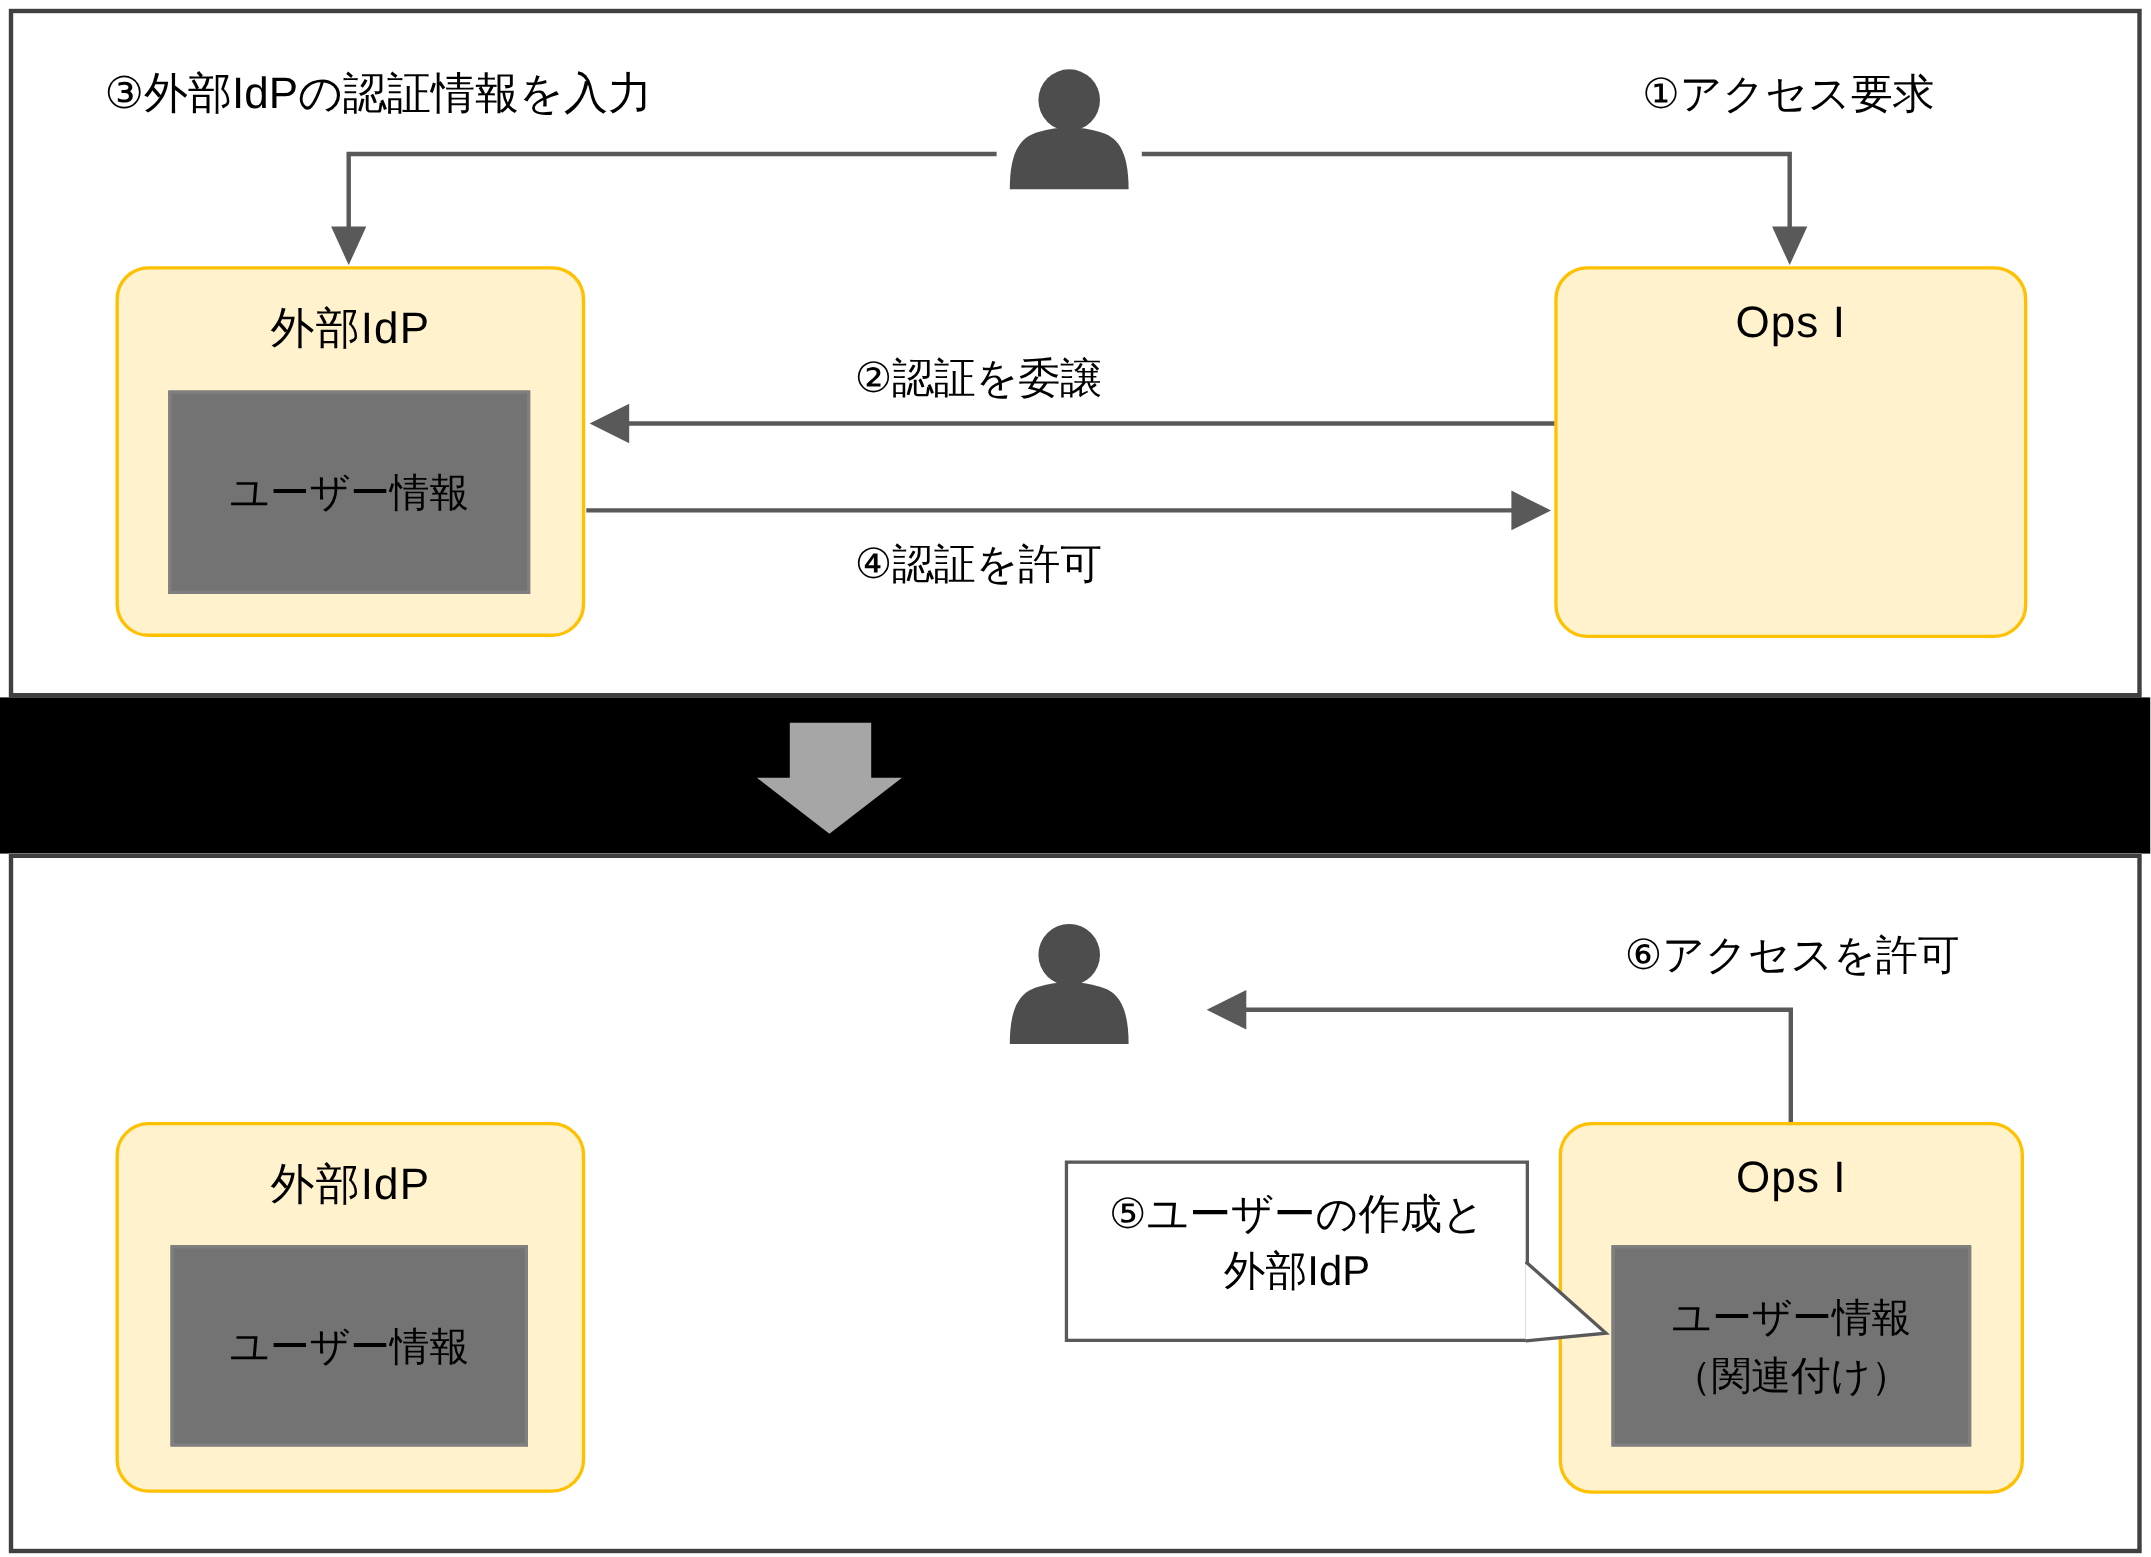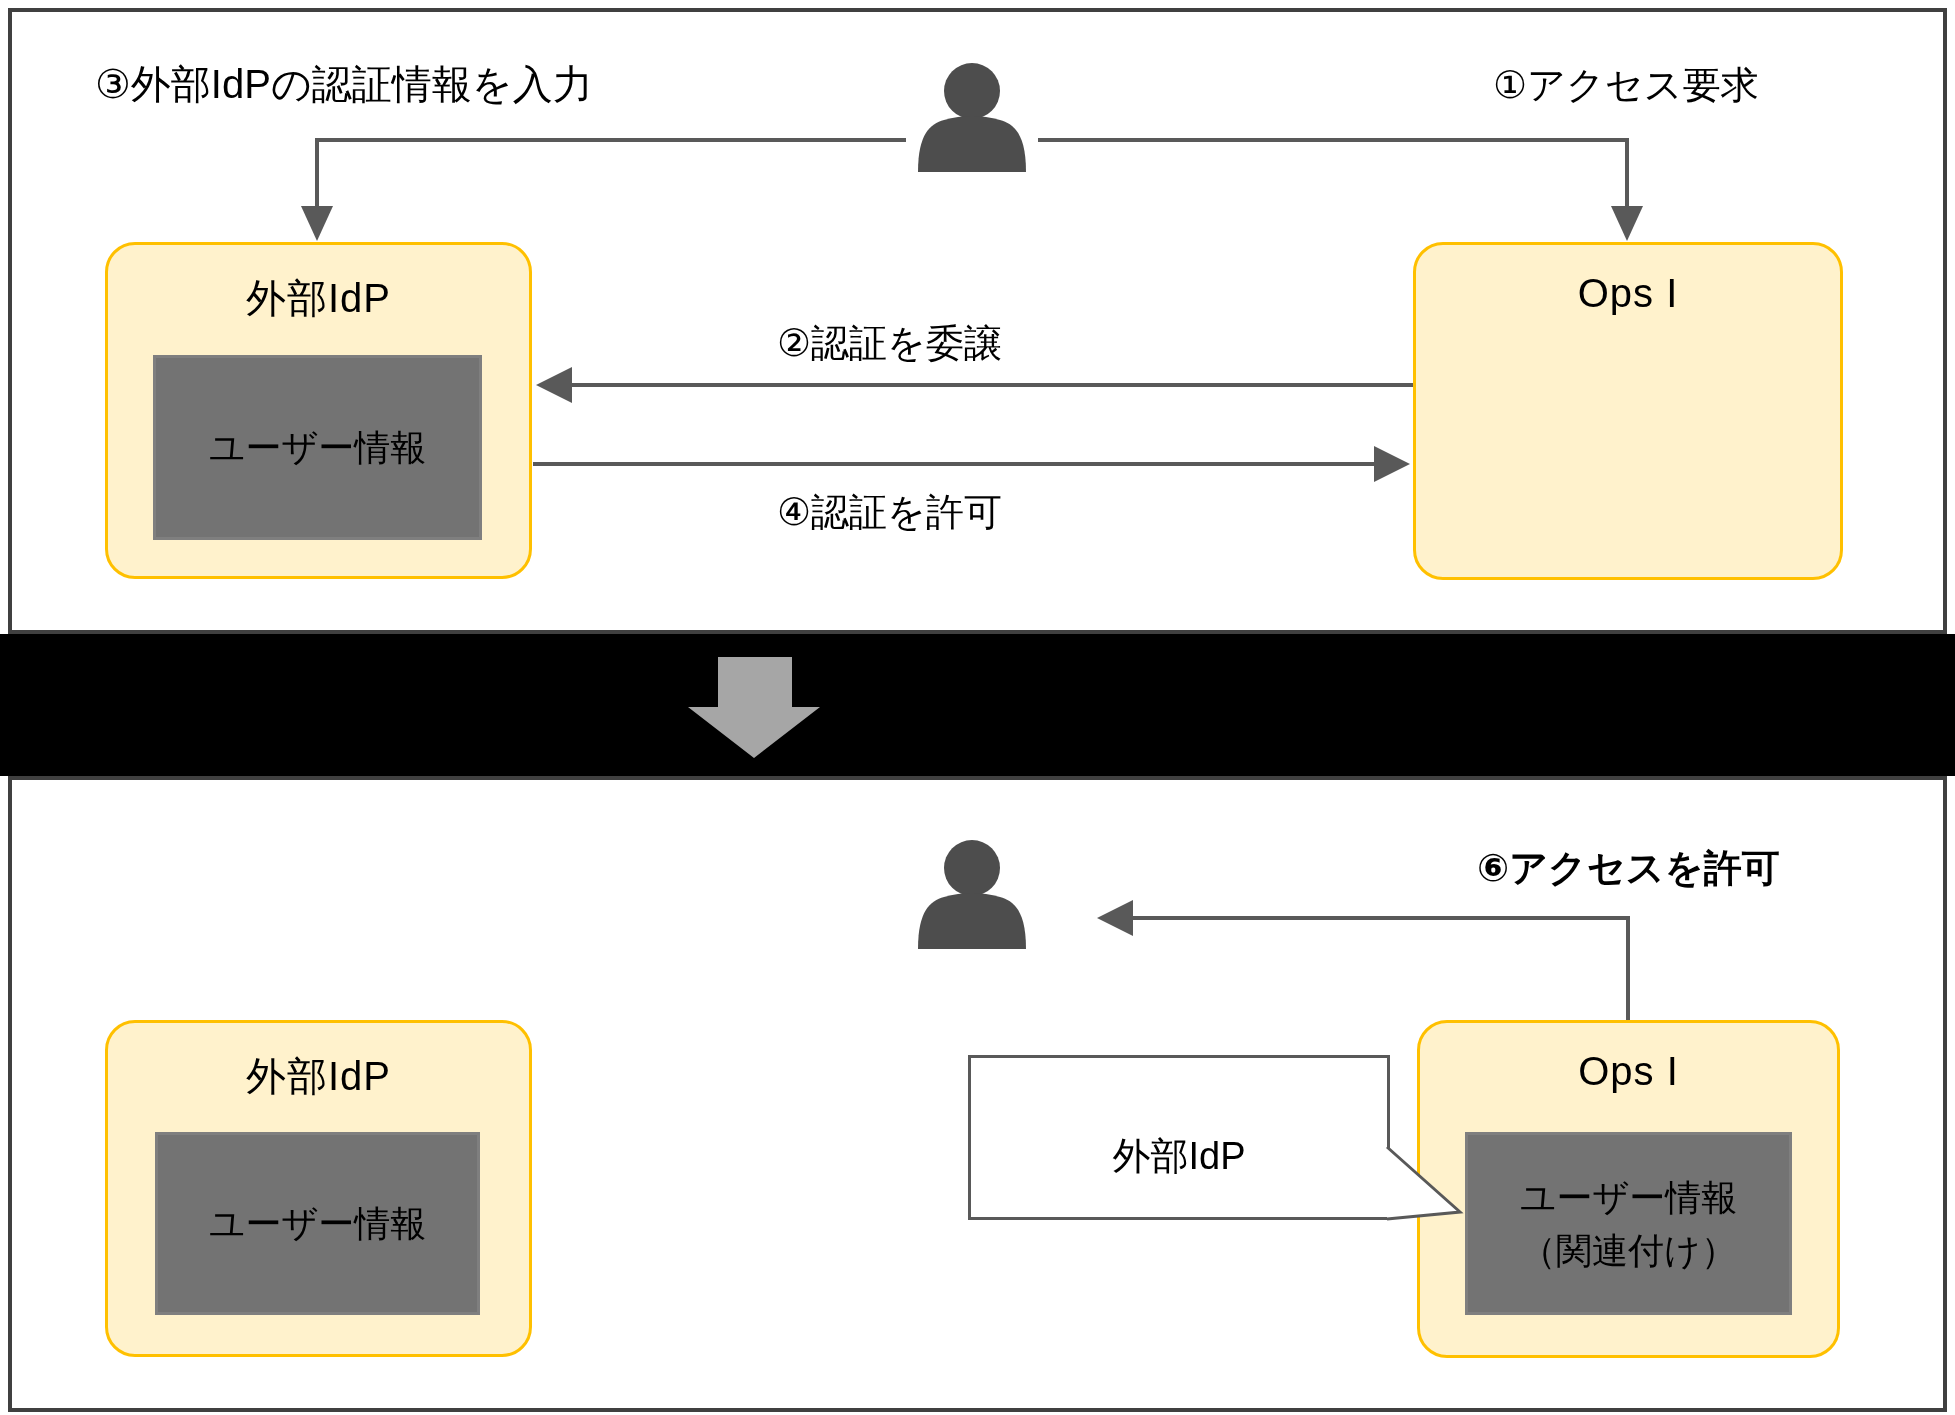--- a/index.html
+++ b/index.html
@@ -37,21 +37,21 @@
   #idp-inner-top{left:153px;top:355px;width:329px;height:185px;}
   #idp-inner-bottom{left:155px;top:1132px;width:325px;height:183px;}
   #ops-inner-bottom{left:1465px;top:1132px;width:327px;height:183px;}
 
   
   .step-label{font-size:38px;white-space:nowrap;}
   #label-step3{left:95px;top:57px;font-size:40px;}
   #label-step1{left:1493px;top:60px;}
   #label-step2{left:777px;top:318px;}
   #label-step4{left:777px;top:487px;}
-  #label-step6{left:1477px;top:843px;font-weight:bold;}
+  #label-step6{left:1477px;top:843px;}
 
   
   #bubble-step5{
     left:968px;top:1055px;width:422px;height:165px;
     background:#ffffff;border:3px solid #595959;
     font-size:38px;line-height:52px;text-align:center;
     padding-top:20px;
   }
 
   .person{width:124px;height:112px;}
@@ -115,21 +115,21 @@
   <div class="title">Ops I</div>
 </div>
 <div id="ops-inner-bottom" class="abs inner-box">
   <span>
     <span>ユーザー情報</span><br>
     <span>（関連付け）</span>
   </span>
 </div>
 
 <div id="bubble-step5" class="abs">
-  <br>
+  <span>⑤ユーザーの作成と</span><br>
   <span>外部IdP</span>
 </div>
 
 <svg id="arrow-overlay" class="abs" width="1955" height="1415" viewBox="0 0 1955 1415">
 
   <path d="M906,140 L317,140 L317,208" fill="none" stroke="#595959" stroke-width="4"></path>
   <polygon points="301,206 333,206 317,241" fill="#595959"></polygon>
 
   <path d="M1038,140 L1627,140 L1627,208" fill="none" stroke="#595959" stroke-width="4"></path>
   <polygon points="1611,206 1643,206 1627,241" fill="#595959"></polygon>

